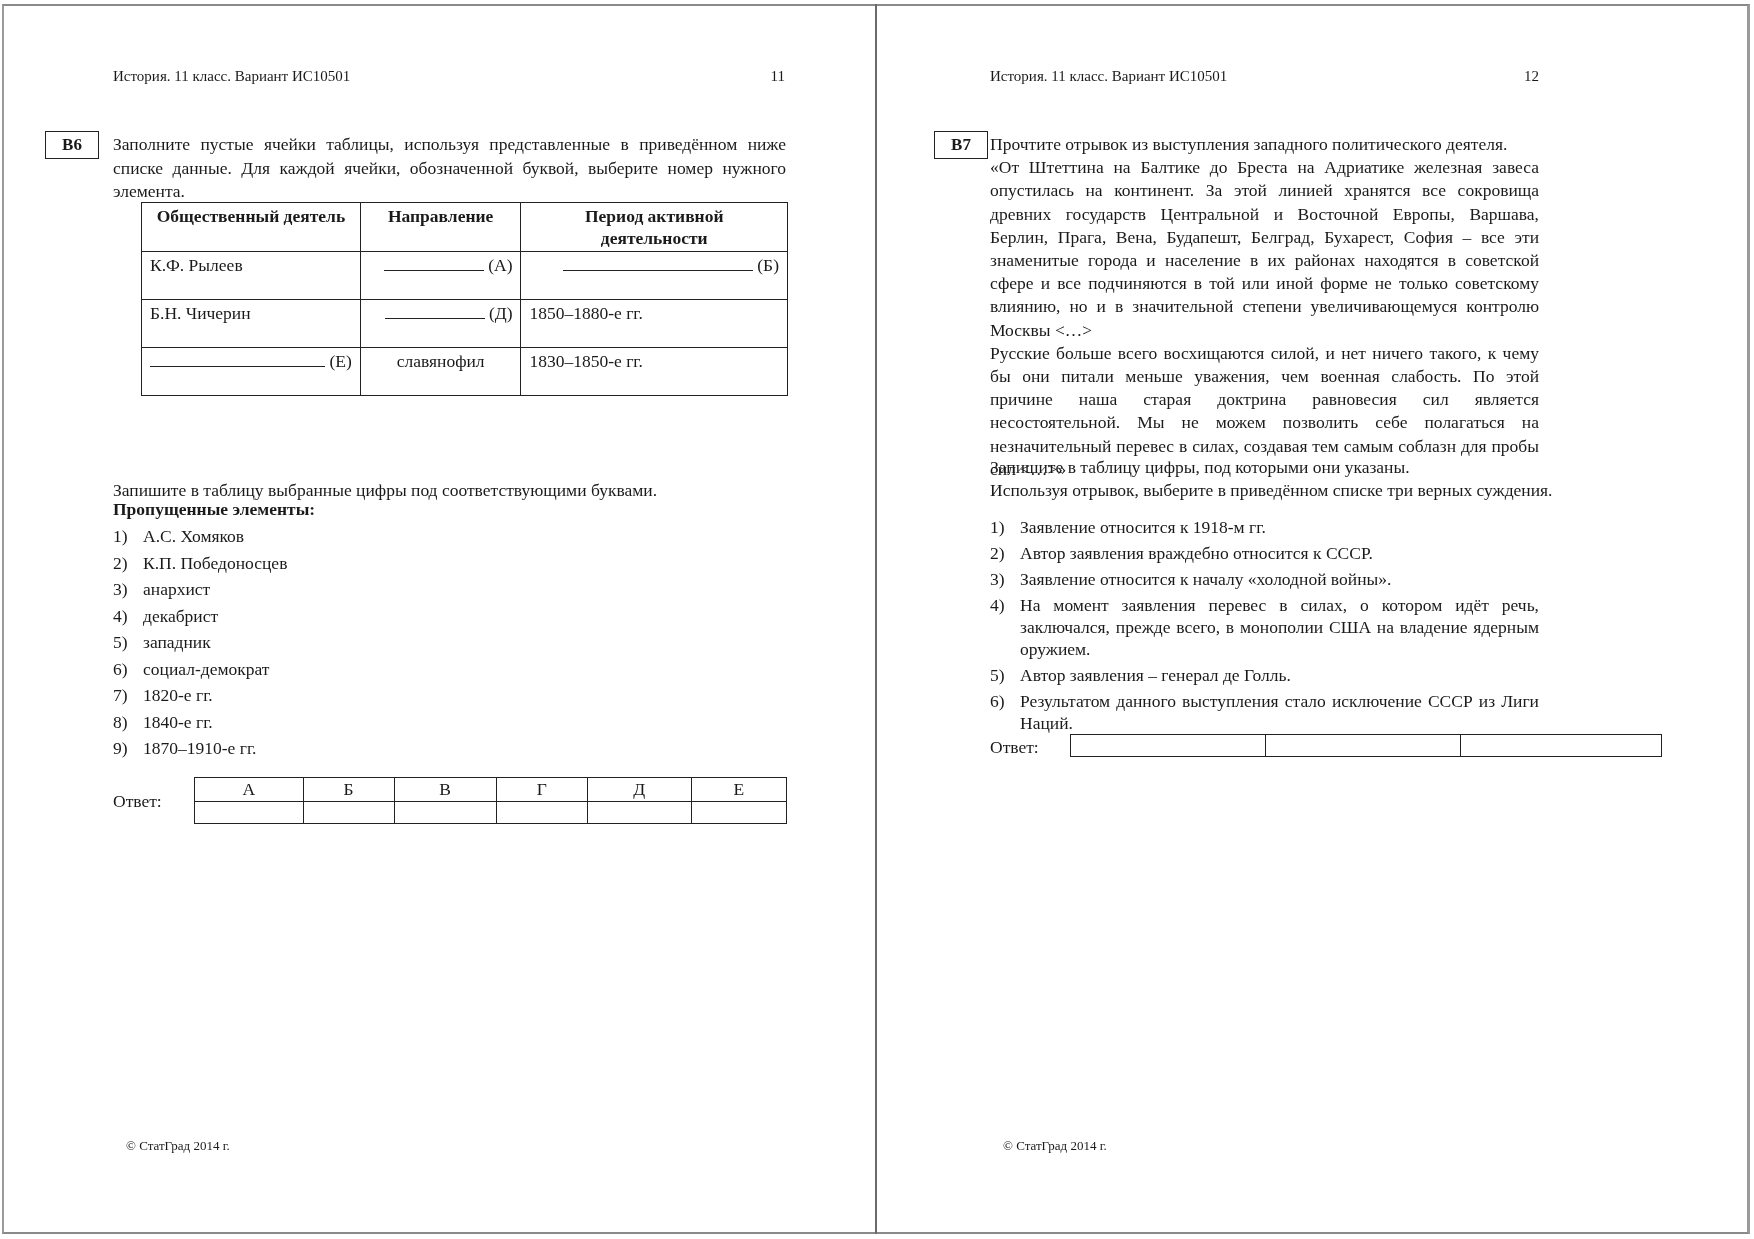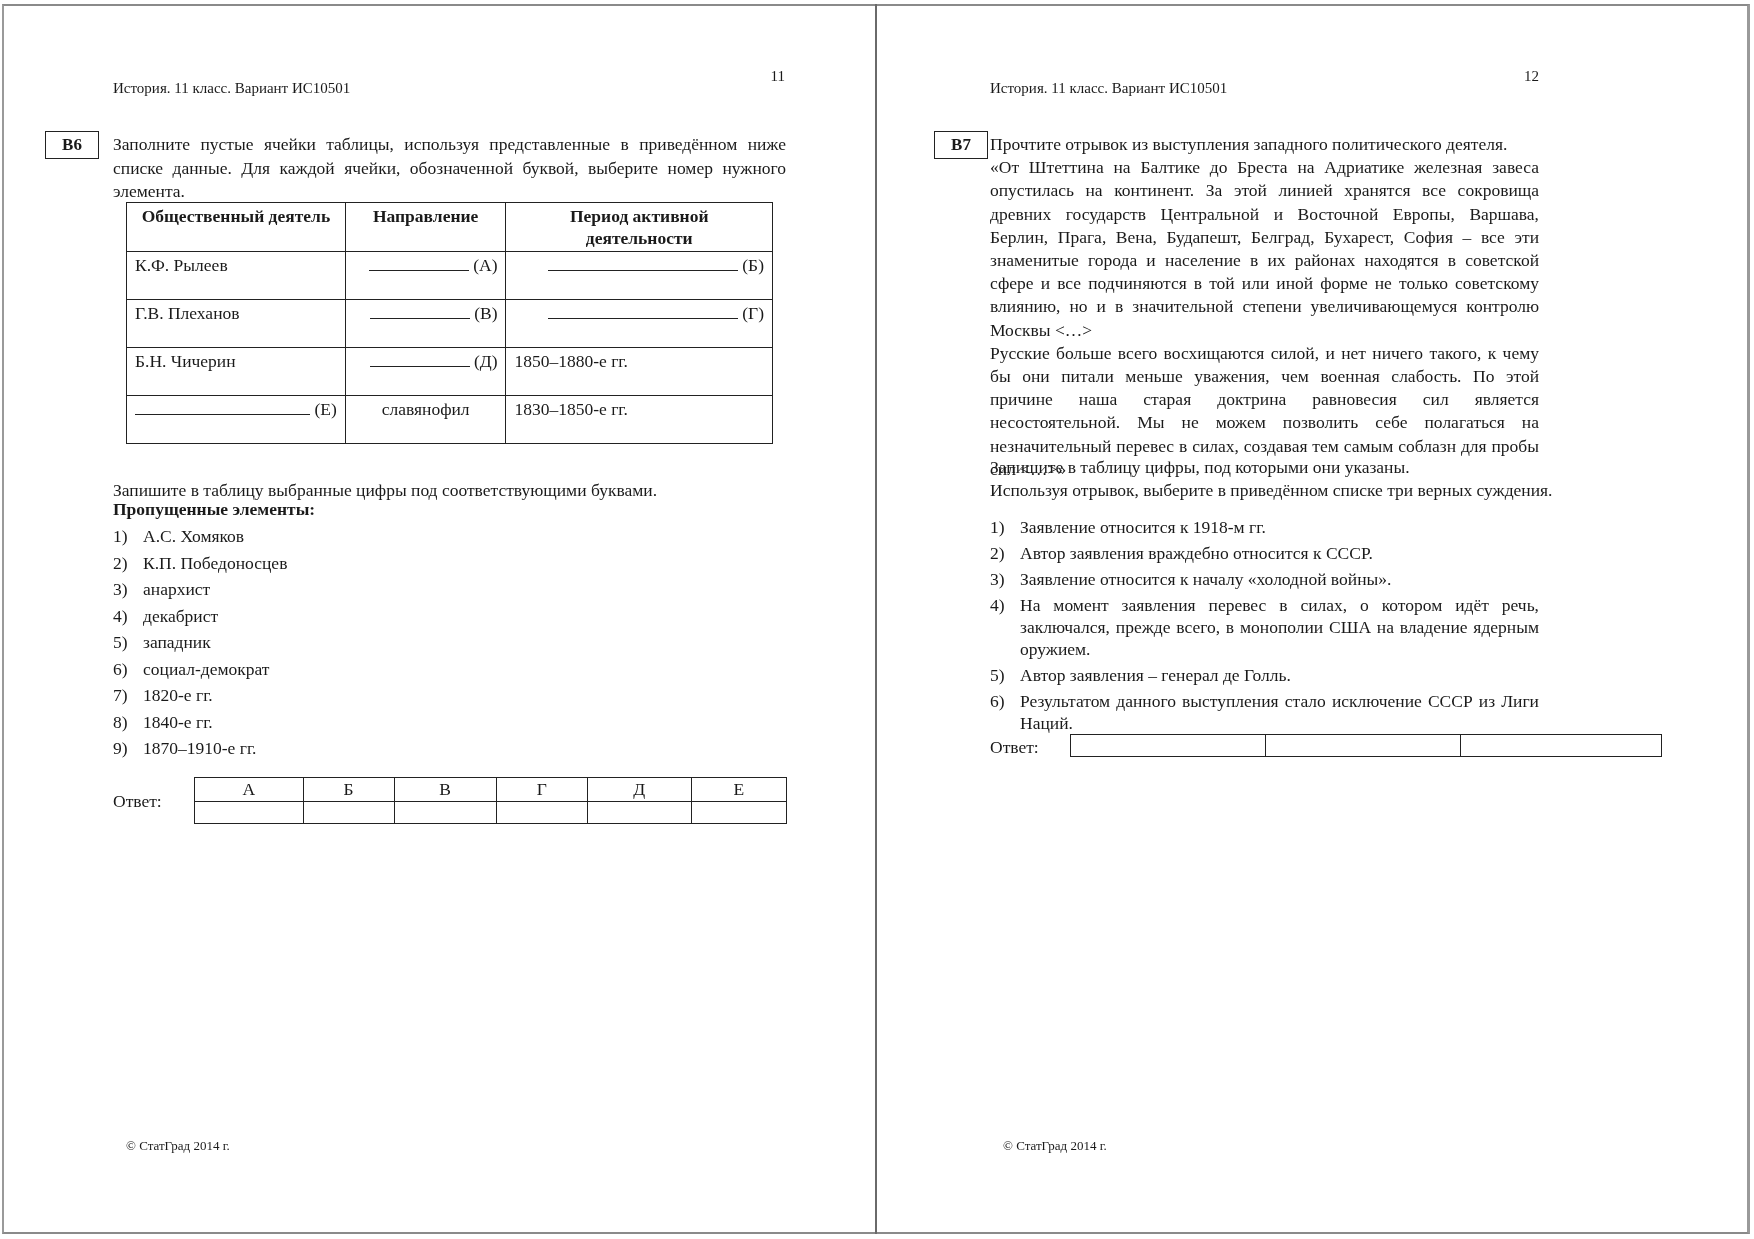--- a/index.html
+++ b/index.html
@@ -10,31 +10,31 @@
     .frame {
       position: absolute; left: 2px; top: 4px; width: 1748px; height: 1230px;
       border-top: 2px solid #8a8a8a; border-bottom: 2px solid #8a8a8a;
       border-left: 2px solid #9a9a9a; border-right: 3px solid #9a9a9a; box-sizing: border-box;
     }
     .divider { position: absolute; left: 875px; top: 4px; width: 2px; height: 1230px; background: #6a6a6a; }
     .page { position: absolute; top: 0; height: 1239px; }
     .page-left { left: 0; width: 876px; }
     .page-right { left: 877px; width: 877px; }
 
-    .run-head { position: absolute; top: 68px; font-size: 15px; margin-top: 12px; }
+    .run-head { position: absolute; top: 68px; font-size: 15px; }
     .run-num { position: absolute; top: 68px; font-size: 15px; text-align: right; }
 
     .qbox {
       position: absolute; width: 52px; height: 26px; border: 1.5px solid #222;
       font-weight: bold; font-size: 17px; text-align: center; line-height: 26px; box-sizing: content-box;
     }
     .text { position: absolute; font-size: 17.5px; line-height: 23px; text-align: justify; }
     .text p { margin: 0; }
 
-    table.fill { position: absolute; border-collapse: collapse; font-size: 17.5px; }
+    table.fill { position: absolute; border-collapse: collapse; font-size: 17.5px; margin-left: 15px; }
     table.fill th, table.fill td { border: 1.5px solid #222; vertical-align: top; padding: 2px 8px; }
     table.fill th { font-weight: bold; text-align: center; line-height: 22px; }
     table.fill td { height: 43px; line-height: 22px; }
     .blank { display: inline-block; border-bottom: 1px solid #222; height: 14px; vertical-align: baseline; }
 
     .list { position: absolute; font-size: 17.5px; margin: 0; padding: 0; list-style: none; }
     .list li { display: flex; line-height: 22px; }
     .list .num { width: 30px; flex: none; }
 
     .ans-label { position: absolute; font-size: 17.5px; }
@@ -69,25 +69,20 @@
         <th>Общественный деятель</th>
         <th>Направление</th>
         <th>Период активной деятельности</th>
       </tr>
     </thead>
     <tbody>
       <tr>
         <td><span>К.Ф. Рылеев</span></td>
         <td style="text-align:right"><span class="blank" style="width:100px"></span> <span>(А)</span></td>
         <td style="text-align:right"><span class="blank" style="width:190px"></span> <span>(Б)</span></td>
-      </tr>
-      <tr>
-        <td><span>Г.В. Плеханов</span></td>
-        <td style="text-align:right"><span class="blank" style="width:100px"></span> <span>(В)</span></td>
-        <td style="text-align:right"><span class="blank" style="width:190px"></span> <span>(Г)</span></td>
       </tr>
       <tr>
         <td><span>Б.Н. Чичерин</span></td>
         <td style="text-align:right"><span class="blank" style="width:100px"></span> <span>(Д)</span></td>
         <td><span>1850–1880-е гг.</span></td>
       </tr>
       <tr>
         <td style="text-align:right"><span class="blank" style="width:175px"></span> <span>(Е)</span></td>
         <td style="text-align:center"><span>славянофил</span></td>
         <td><span>1830–1850-е гг.</span></td>

